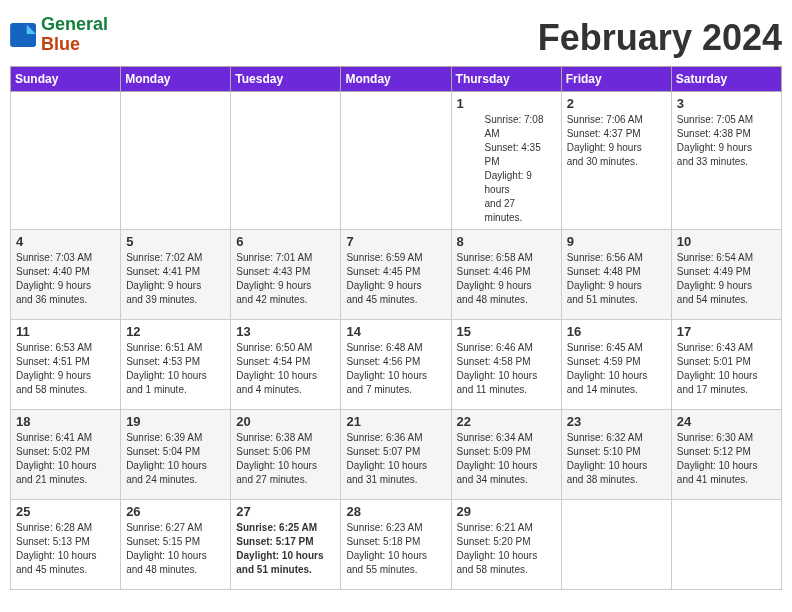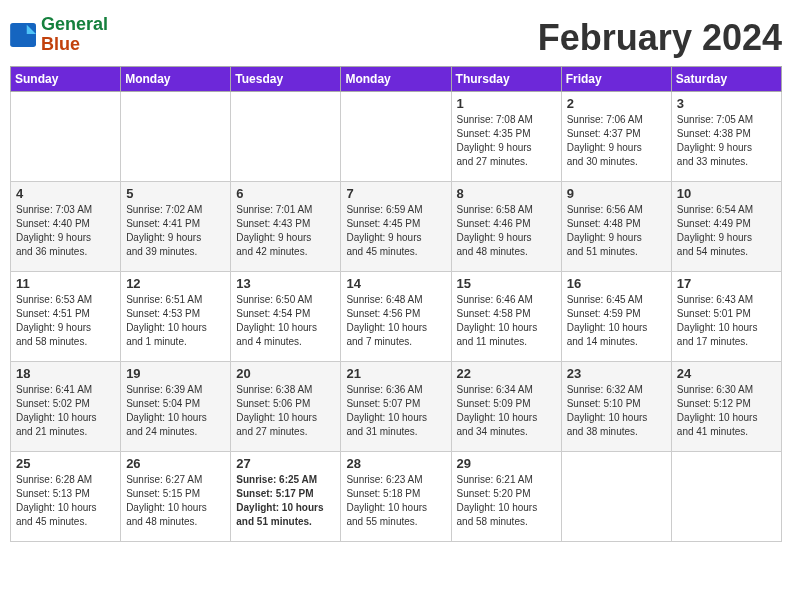--- a/index.html
+++ b/index.html
@@ -129,21 +129,21 @@
       </tr>
   </thead>
   <tbody id="calendar-body">
   <tr>
         <td class="empty-cell"></td>
         <td class="empty-cell"></td>
         <td class="empty-cell"></td>
         <td class="empty-cell"></td>
         <td>
           <span class="day-number">1</span>
-          <div class="day-info" style="white-space: pre-line;">Sunrise: 7:08 AM
+          <div class="day-info" style="white-space: pre-line; margin-left: 28px;">Sunrise: 7:08 AM
 Sunset: 4:35 PM
 Daylight: 9 hours
 and 27 minutes.</div>
         </td>
         <td>
           <span class="day-number">2</span>
           <div class="day-info" style="white-space: pre-line;">Sunrise: 7:06 AM
 Sunset: 4:37 PM
 Daylight: 9 hours
 and 30 minutes.</div>

